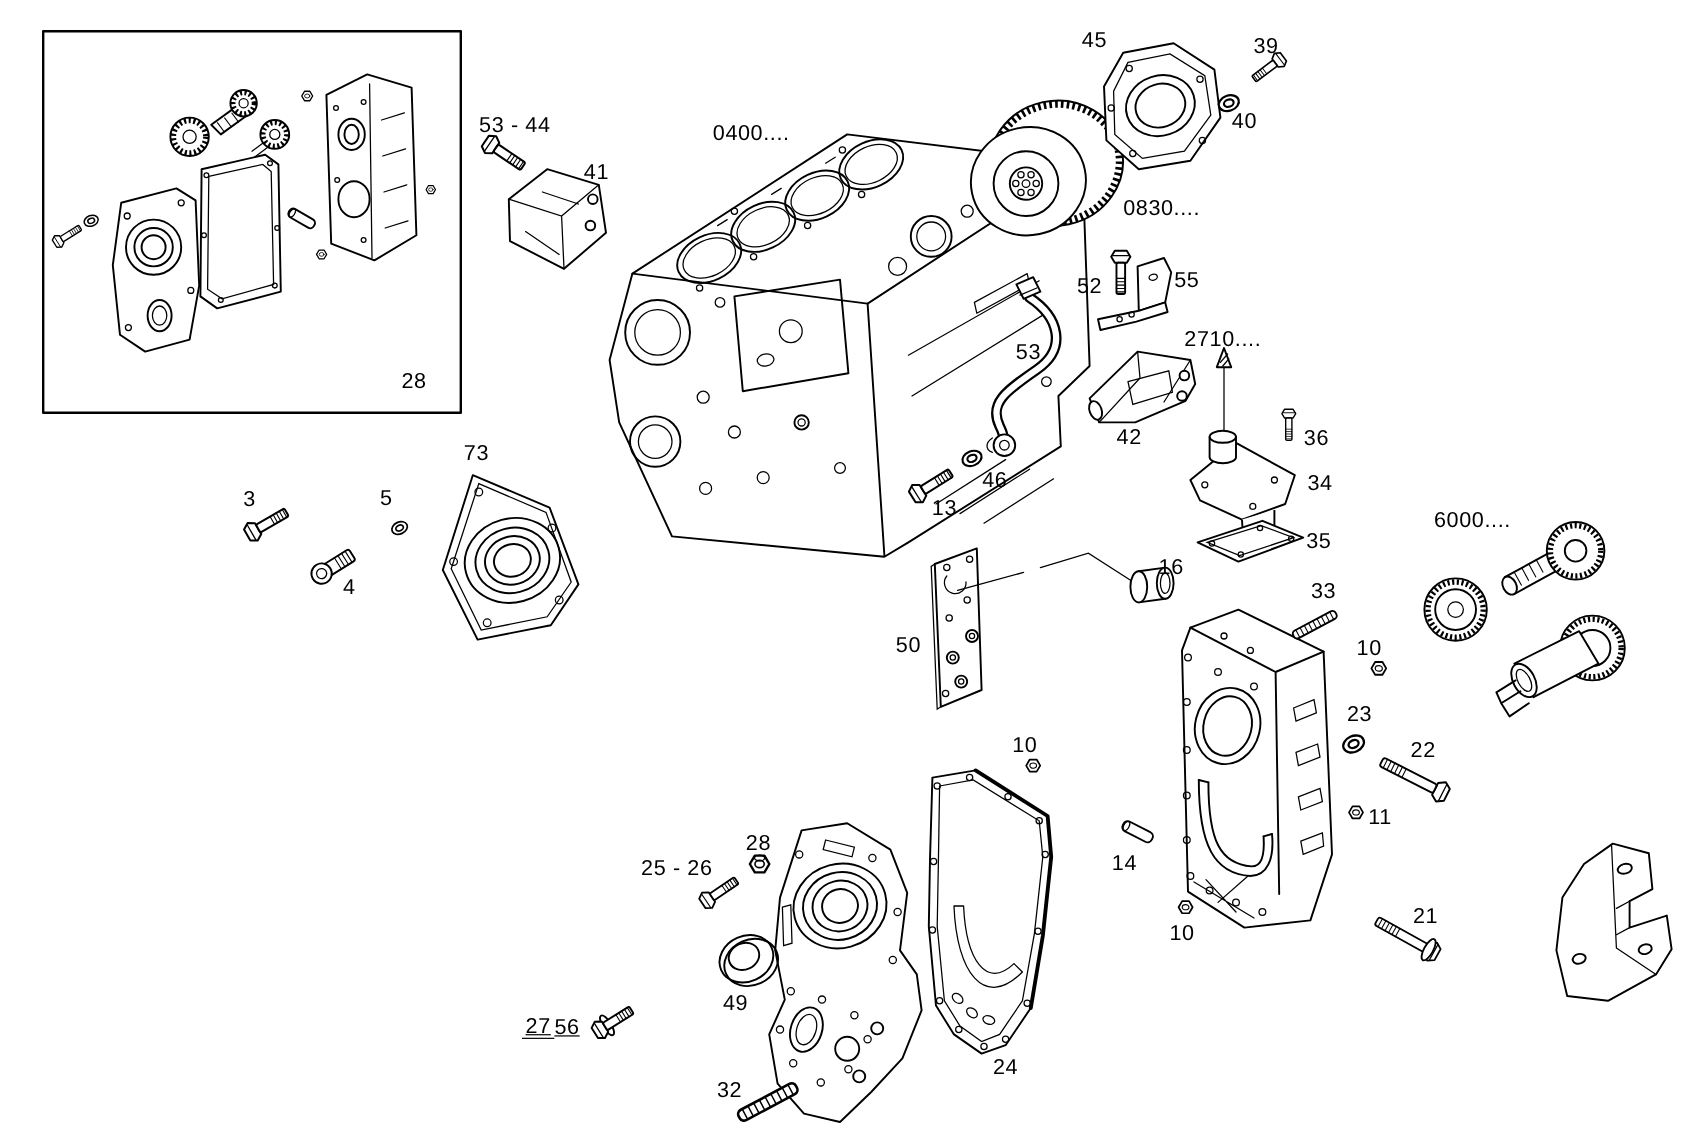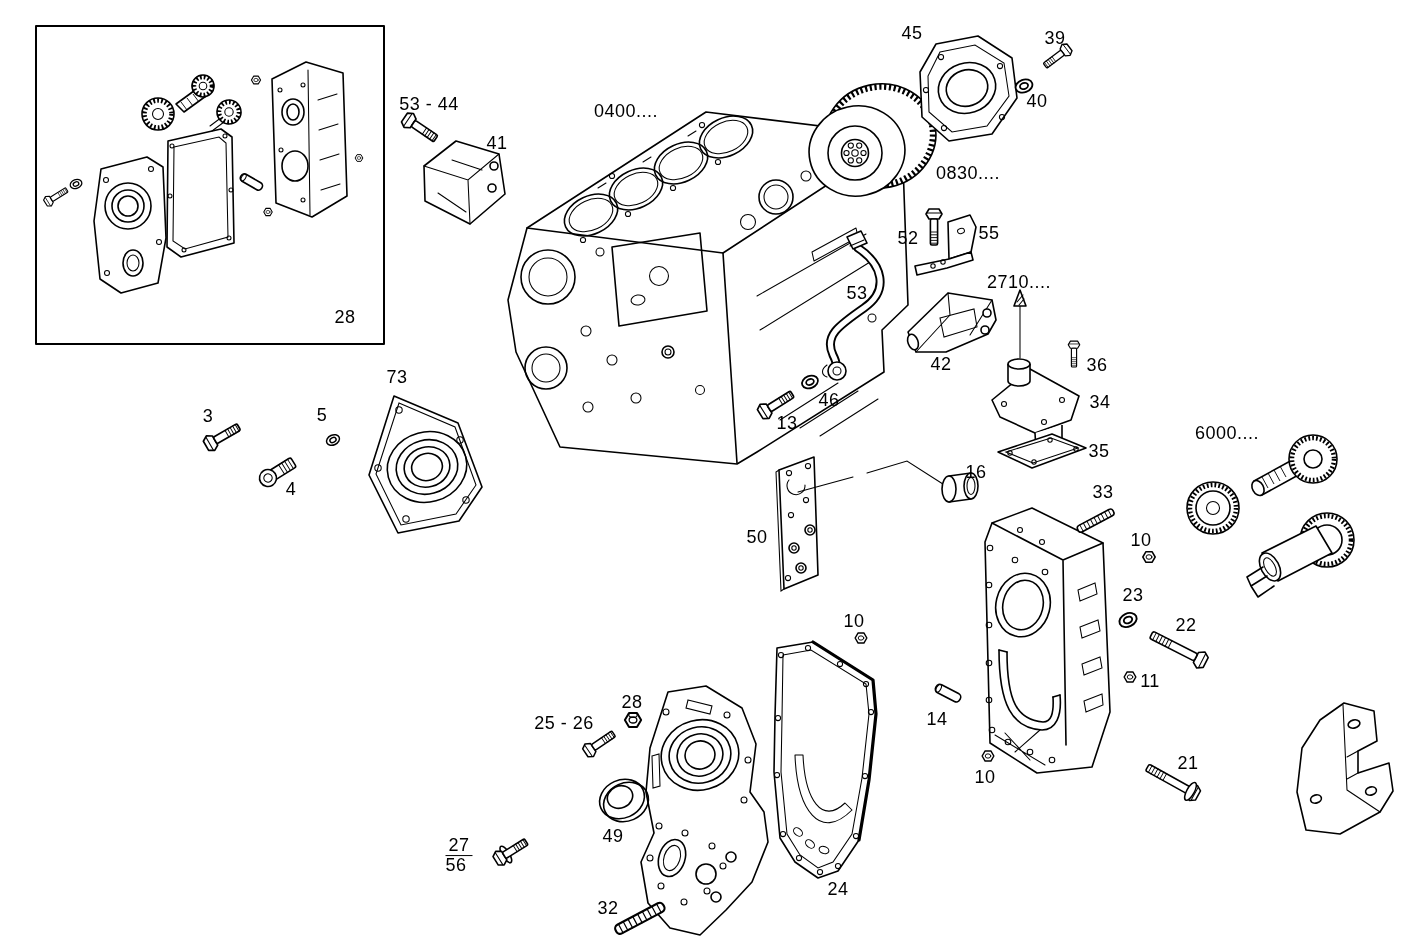--- a/index.html
+++ b/index.html
@@ -8,21 +8,21 @@
   .stage svg{position:absolute;left:0;top:0;}
   .ln{fill:none;stroke:#000;stroke-width:1.6;stroke-linecap:round;stroke-linejoin:round;}
   .fw{fill:#fff;stroke:#000;stroke-width:1.6;stroke-linejoin:round;}
   .thin{fill:none;stroke:#000;stroke-width:1.05;stroke-linecap:round;}
   .thr{fill:none;stroke:#000;stroke-width:.9;}
   .bold{stroke-width:3.2;}
   .teeth{fill:none;stroke:#000;stroke-width:6;stroke-dasharray:2.2 2.6;}
   .teeth2{fill:none;stroke:#000;stroke-width:4.5;stroke-dasharray:1.8 2.1;}
   .callout{position:absolute;transform:translate(-50%,-50%);font-size:18px;color:#000;
            white-space:nowrap;letter-spacing:.5px;line-height:1;}
-  .fraction{display:flex;flex-direction:column;align-items:flex-start;line-height:1.08;}
+  .fraction{display:flex;flex-direction:row;align-items:center;line-height:1.08;text-decoration:underline;}
   .fraction .top{border-bottom:1.6px solid #000;padding:0 3px;}
 </style>
 </head>
 <body>
 
 <div class="stage">
 
 <svg width="1418" height="945" viewBox="0 0 1418 945">
   <defs>
     <g id="hexbolt">

